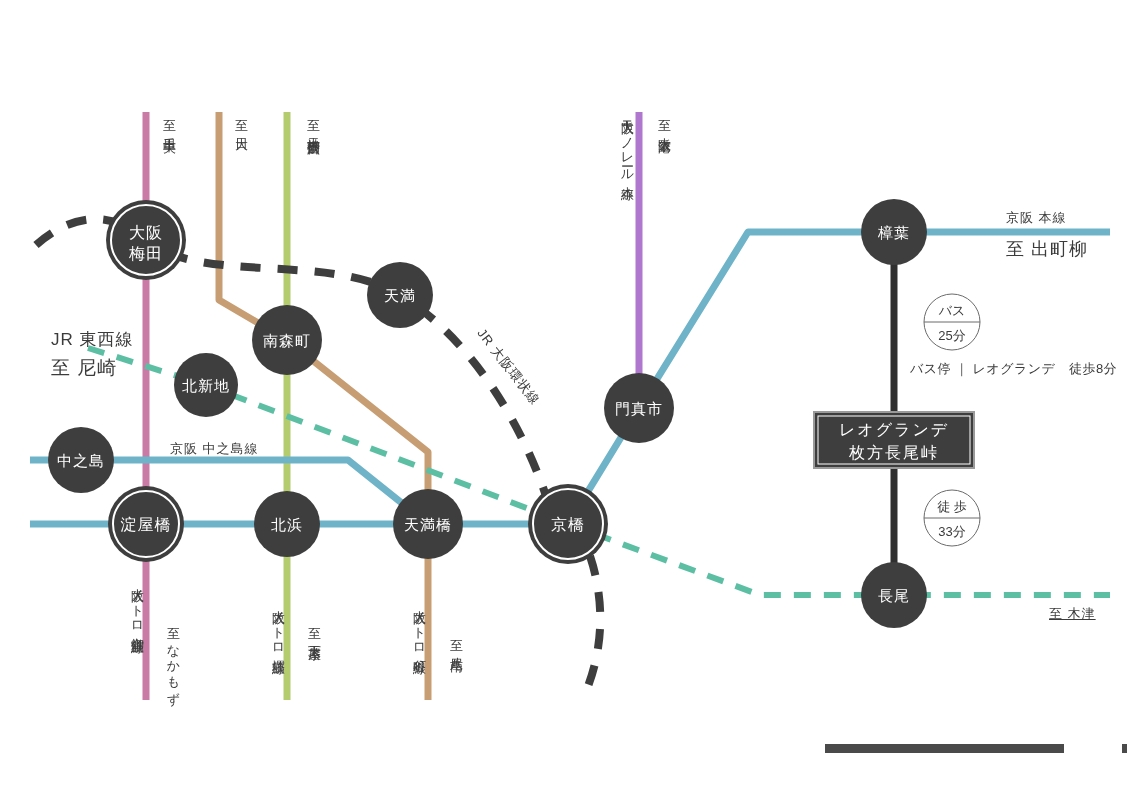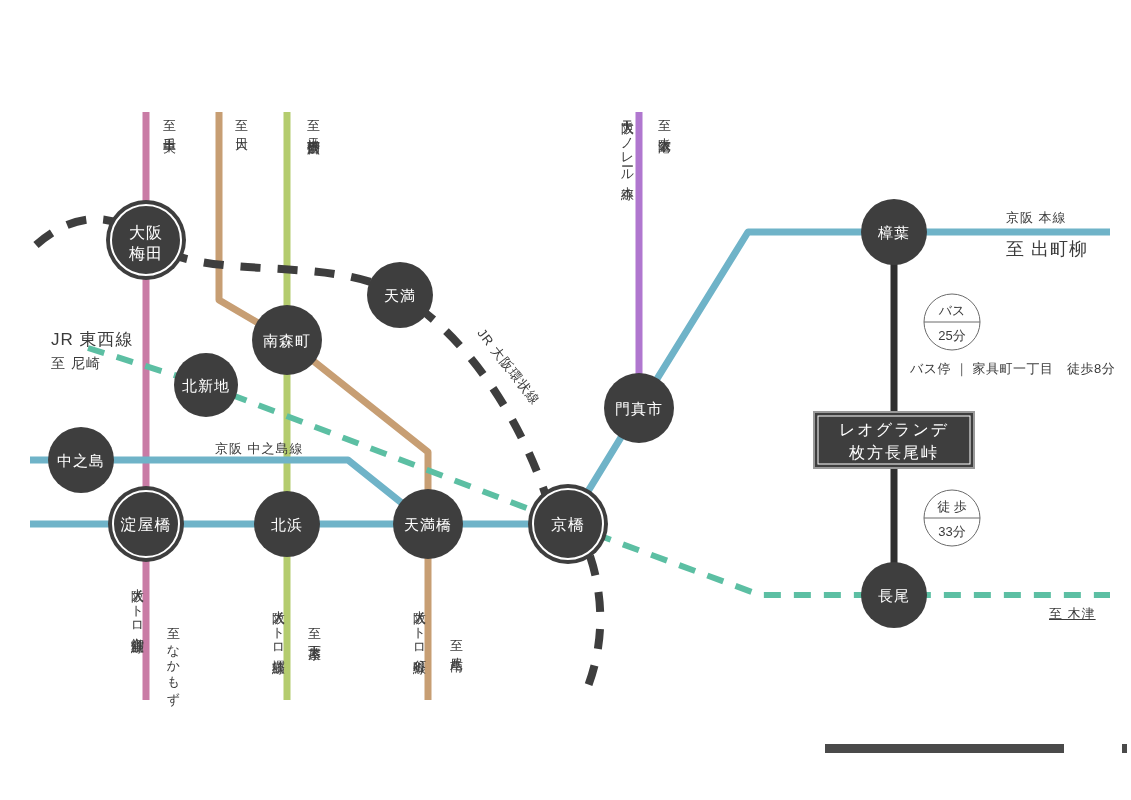--- a/index.html
+++ b/index.html
@@ -138,24 +138,24 @@
     <div class="vlbl v-small" style="left: 128px; top: 578px;">大阪メトロ御堂筋線</div>
     <div class="vlbl v-small" style="left: 164px; top: 618px;">至 なかもず</div>
     <div class="vlbl v-small" style="left: 269px; top: 600px;">大阪メトロ堺筋線</div>
     <div class="vlbl v-small" style="left: 305px; top: 618px;">至 天下茶屋</div>
     <div class="vlbl v-small" style="left: 410px; top: 600px;">大阪メトロ谷町線</div>
     <div class="vlbl v-small" style="left: 447px; top: 630px;">至 八尾南</div>
   </div>
 
 <div id="htext">
     <div class="lbl h-lbl" style="left: 51px; top: 328px; font-size: 17px;">JR 東西線</div>
-    <div class="lbl h-lbl" style="left: 51px; top: 355px; font-size: 14px;">至 尼崎</div>
-    <div class="lbl h-lbl" style="left: 170px; top: 440px; font-size: 13px; margin-left: 45px;">京阪 中之島線</div>
+    <div class="lbl h-lbl" style="left: 51px; top: 355px; font-size: 19px;">至 尼崎</div>
+    <div class="lbl h-lbl" style="left: 170px; top: 440px; font-size: 13px;">京阪 中之島線</div>
     <div class="lbl h-lbl" style="left: 1006px; top: 209px; font-size: 13px;">京阪 本線</div>
     <div class="lbl h-lbl" style="left: 1006px; top: 237px; font-size: 18px;">至 出町柳</div>
     <div class="lbl h-lbl" style="left: 1049px; top: 605px; font-size: 13px; text-decoration: underline;">至 木津</div>
     <div class="lbl h-lbl" style="left: 487px; top: 325px; font-size: 13px; transform: rotate(52deg); transform-origin: left top;">JR 大阪環状線</div>
   </div>
 
-<div class="lbl" id="busnote" style="left:910px;top:360px;font-size:13px;letter-spacing:0.5px;">バス停 ｜ 家具町一丁目　徒歩8分</div>
+<div class="lbl" id="busnote" style="left:910px;top:360px;font-size:13px;letter-spacing:0.5px;">バス停 ｜ レオグランデ　徒歩8分</div>
 
 <div class="bottom-bar" style="left:825px;top:744px;width:239px;height:9px;"></div>
 <div class="bottom-bar" style="left:1122px;top:744px;width:5px;height:9px;"></div>
 
 </body></html>

